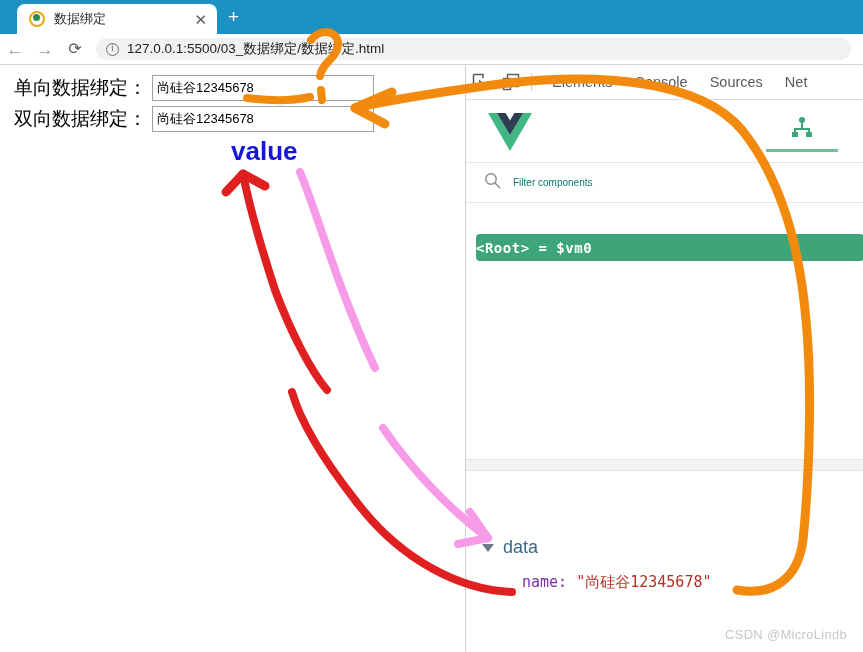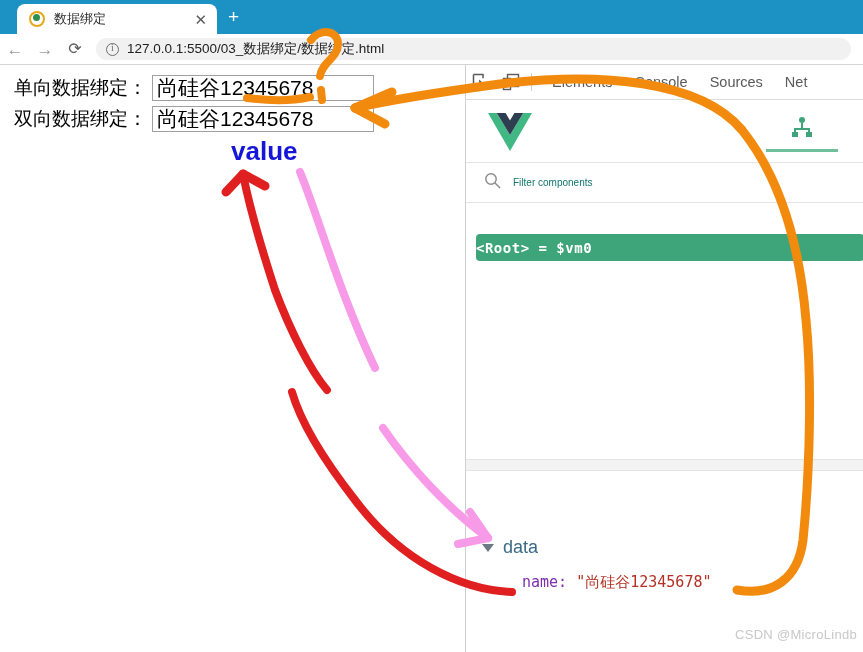--- a/index.html
+++ b/index.html
@@ -150,21 +150,21 @@
     font-size: 19px;
     color: #000000;
     white-space: nowrap;
   }
   .form-input {
     margin-left: 5px;
     width: 222px;
     height: 26px;
     border: 1px solid #a0a0a0;
     background: #ffffff;
-    font-size: 21px;
+    font-size: 13px;
     color: #000000;
     padding: 0 4px;
     box-sizing: border-box;
     font-family: "Liberation Sans", sans-serif;
     outline: none;
   }
 
   
   .devtools {
     position: absolute;
@@ -328,21 +328,21 @@
     left: 56px; top: 508px;
     font-family: "DejaVu Sans Mono", monospace;
     font-size: 15px;
     white-space: nowrap;
   }
   .name-key { color: #7b2fae; margin-top: 8px; }
   .name-val { color: #b33022; }
 
   .watermark {
     position: absolute;
-    right: 6px; bottom: 10px;
+    right: 16px; bottom: 10px;
     font-size: 13px;
     color: #c8c8c8;
     letter-spacing: 0.3px;
   }
 
   
   .overlay {
     position: absolute;
     left: 0; top: 0;
     width: 863px; height: 652px;

